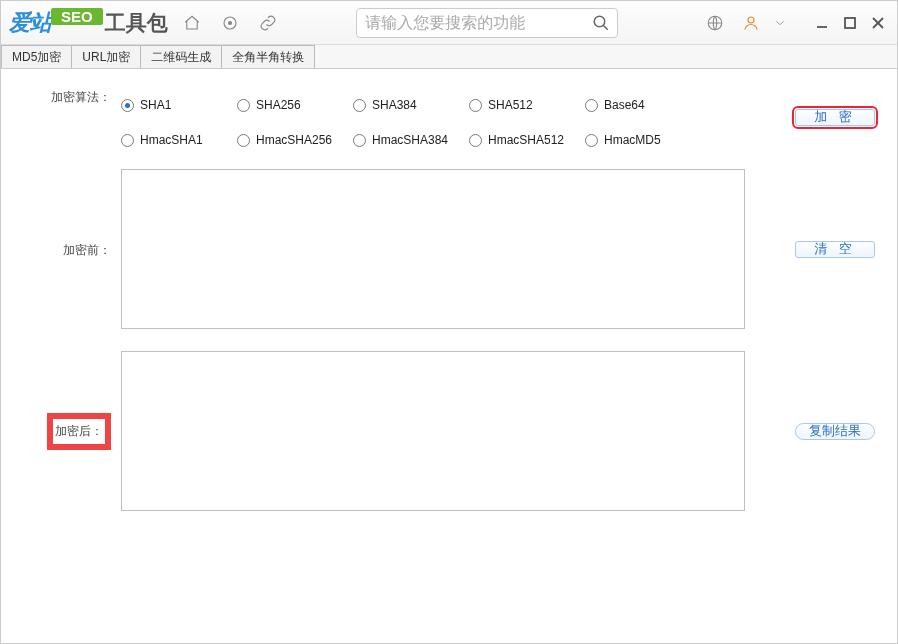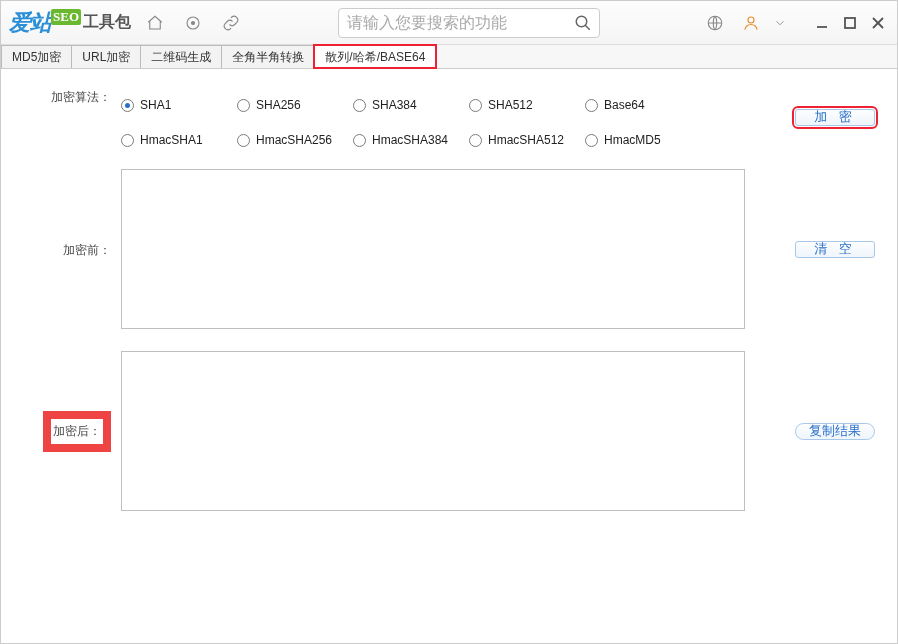--- a/index.html
+++ b/index.html
@@ -1,43 +1,43 @@
 <!DOCTYPE html>
 <html><head>
 <meta charset="utf-8">
 <style>
 * { box-sizing: border-box; margin: 0; padding: 0; }
 body { font-family: "Microsoft YaHei", Arial, sans-serif; font-size: 12px; color: #333; background: #fff; width: 898px; height: 644px; overflow: hidden; border: 1px solid #ccc; }
 
 .titlebar { height: 44px; background: linear-gradient(#fdfdfd,#f5f5f5); border-bottom: 1px solid #ddd; display: flex; align-items: center; padding: 0 8px; gap: 10px; }
 .logo { display:flex; align-items:center; gap:2px; font-weight:bold; }
 .logo .az { color:#2a8fd6; font-size:22px; font-style:italic; font-weight:700; letter-spacing:-1px; }
-.logo .tb { color:#555; font-size:16px; font-weight:700; }
-.logo .seo { background:#6ab82f; color:#fff; font-size:13px; padding:0 2px; border-radius:2px; margin-left:-2px; position:relative; top:-6px;font-family:Liberation Serif, serif;}
+.logo .tb { color:#555; font-size:21px; font-weight:700; }
+.logo .seo { background:#6ab82f; color:#fff; font-size:15px; padding:0 10px; border-radius:2px; margin-left:-2px; position:relative; top:-6px;}
 .titlebar .ticon { width:28px; height:28px; display:flex; align-items:center; justify-content:center; color:#888; cursor:pointer; }
 .titlebar .ticon svg { width:18px; height:18px; stroke:#888; fill:none; stroke-width:1.5; }
 .searchbox { flex:0 0 262px; margin-left:auto; margin-right:auto; height:30px; border:1px solid #ccc; border-radius:4px; display:flex; align-items:center; background:#fff; }
 .searchbox input { flex:1; border:none; outline:none; padding:0 8px; font-size:16px; color:#333; background:transparent; }
 .searchbox input::placeholder { color:#aaa; }
 .searchbox .sbtn { width:32px; height:100%; display:flex; align-items:center; justify-content:center; cursor:pointer; }
 .searchbox .sbtn svg { width:18px; height:18px; stroke:#666; fill:none; stroke-width:2; }
 .right-icons { display:flex; align-items:center; gap:8px; margin-left:8px; }
 .right-icons .ticon.orange svg { stroke:#e78b2f; }
 .win-controls { display:flex; gap:6px; margin-left:14px; }
 .win-controls .wc { width:22px; height:22px; display:flex; align-items:center; justify-content:center; cursor:pointer; color:#555; font-weight:bold; }
 .win-controls .wc svg { width:14px; height:14px; stroke:#555; stroke-width:1.8; fill:none; }
 
 .tabs { height:24px; background:#f7f7f7; border-bottom:1px solid #ccc; display:flex;text-align:right; }
 .tab { padding:0 10px; height:23px; line-height:23px; border:1px solid #bbb; border-bottom:none; background:#f3f3f3; margin-right:-1px; cursor:pointer; font-size:12px; color:#333; }
 .tab.active { background:#fff; position:relative; z-index:2; }
 .tab.red-outline { outline:2px solid #e23; outline-offset:-1px; }
 
 .content { padding:18px 22px; display:grid; grid-template-columns: 88px 1fr 120px; column-gap:10px; row-gap:22px; align-items:start; }
 .lbl { text-align:right; color:#444; padding-top:2px; }
-.lbl.red-box { display:inline-block; border:8px solid #ef4444; padding:4px 2px; }
+.lbl.red-box { display:inline-block; border:6px solid #ef4444; padding:4px 2px; }
 
 .algos { display:flex; flex-direction:column; gap:10px; }
 .algo-row { display:flex; flex-wrap:wrap; gap:0;margin-top:11px; }
 .radio { display:flex; align-items:center; width:116px; cursor:pointer; }
 .radio .rdot { width:13px; height:13px; border:1px solid #7a7a7a; border-radius:50%; margin-right:6px; display:flex; align-items:center; justify-content:center; background:#fff; }
 .radio.selected .rdot::after { content:""; width:5px; height:5px; background:#2a6fc9; border-radius:50%; display:block; }
 .radio span.lbltxt { color:#222; }
 
 .ta { width:100%; height:160px; border:1px solid #bfbfbf; background:#fff; resize:none; outline:none; padding:6px; font-family:inherit; font-size:12px; }
 
@@ -121,21 +121,20 @@
         </svg>
       </div>
   </div>
 </div>
 
 <div class="tabs">
   <div class="tab">MD5加密</div>
   <div class="tab">URL加密</div>
   <div class="tab">二维码生成</div>
   <div class="tab">全角半角转换</div>
-  <div class="tab active red-outline">散列/哈希/BASE64</div>
 </div>
 
 <div class="content">
 
   <div class="lbl">加密算法：</div>
   <div class="algos">
     <div class="algo-row">
       <label class="radio selected">
           <span class="rdot"></span>
           <span class="lbltxt">SHA1</span>

